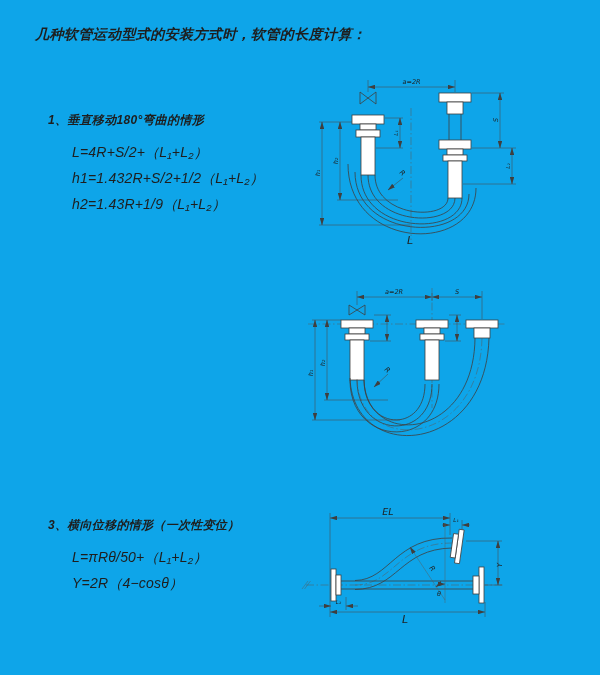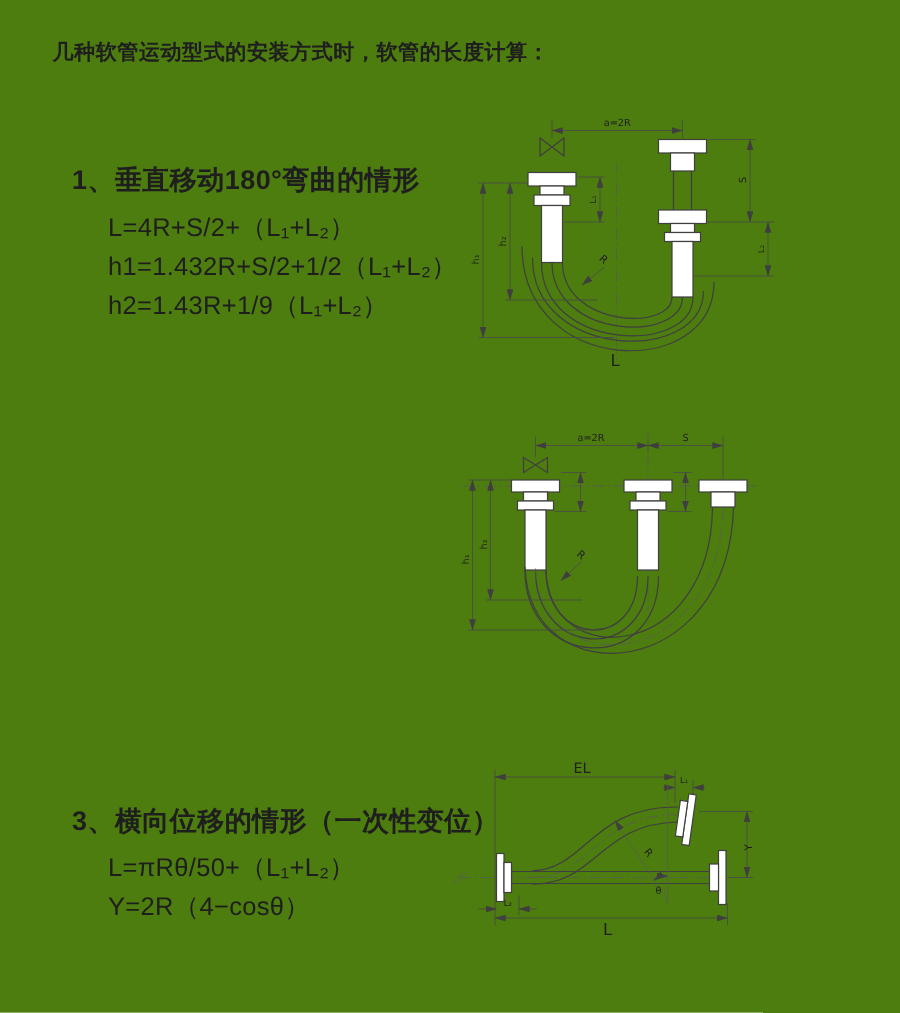--- a/index.html
+++ b/index.html
@@ -1,24 +1,24 @@
 <!DOCTYPE html>
 <html><head>
 <meta charset="utf-8">
 <style>
   html,body{margin:0;padding:0;background:#fff;}
   body{width:600px;height:675px;position:relative;overflow:hidden;
        font-family:"Liberation Sans",sans-serif;color:#1e1e1e;}
-  .page{position:absolute;inset:0;background:#4d7c0f;}
+  .page{position:absolute;inset:0;background:#0ea5e9;font-style:italic;}
   .doc-title{position:absolute;left:35px;top:26px;font-size:14px;font-weight:700;
              letter-spacing:.4px;white-space:nowrap;}
   .section{position:absolute;left:48px;}
-  .sec-heading{font-size:18px;line-height:14px;font-weight:700;letter-spacing:.3px;
+  .sec-heading{font-size:12px;line-height:14px;font-weight:700;letter-spacing:.3px;
                margin:0 0 12px 0;white-space:nowrap;}
-  .formula{font-size:17px;line-height:26px;padding-left:24px;white-space:nowrap;
+  .formula{font-size:14px;line-height:26px;padding-left:24px;white-space:nowrap;
            letter-spacing:.2px;}
   svg.diag{position:absolute;overflow:visible;}
   .ln{stroke:#3f3f3f;stroke-width:.8;fill:none;}
   .fit{stroke:#3f3f3f;stroke-width:.8;fill:#fff;}
   .dim{stroke:#4a4a4a;stroke-width:.55;fill:none;}
   .thin{stroke:#5a5a5a;stroke-width:.45;fill:none;}
   .cl{stroke:#5a5a5a;stroke-width:.5;fill:none;stroke-dasharray:8 2.5 1.5 2.5;}
   svg text{fill:#1f1f1f;font-family:"DejaVu Sans",sans-serif;}
   .lbl{font-size:6.5px;}
   .lbls{font-size:5.5px;}
@@ -34,21 +34,21 @@
   <div class="doc-title">几种软管运动型式的安装方式时，软管的长度计算：</div>
 
   <div class="section" style="top:113px;">
     <div class="sec-heading">1、垂直移动180°弯曲的情形</div>
     <div class="formula">L=4R+S/2+（L₁+L₂）</div>
     <div class="formula">h1=1.432R+S/2+1/2（L₁+L₂）</div>
     <div class="formula">h2=1.43R+1/9（L₁+L₂）</div>
   </div>
 
 
-  <div class="section" style="top:540px;">
+  <div class="section" style="top:518px;">
     <div class="sec-heading">3、横向位移的情形（一次性变位）</div>
     <div class="formula">L=πRθ/50+（L₁+L₂）</div>
     <div class="formula">Y=2R（4−cosθ）</div>
   </div>
 
   <svg class="diag" style="left:310px;top:72px;" width="220" height="185" viewBox="0 0 220 185">
     <defs>
       <pattern id="braid1" width="3" height="3" patternUnits="userSpaceOnUse">
         <path d="M0,3 L3,0 M0,0 L3,3" stroke="#8a8a8a" stroke-width="0.4" fill="none"></path>
       </pattern>

